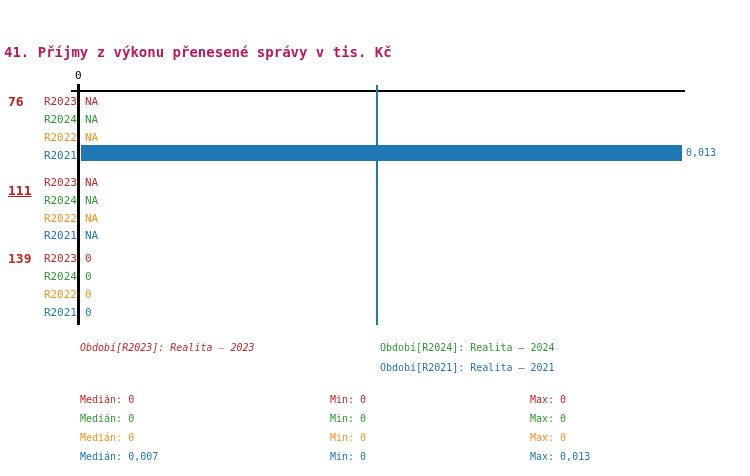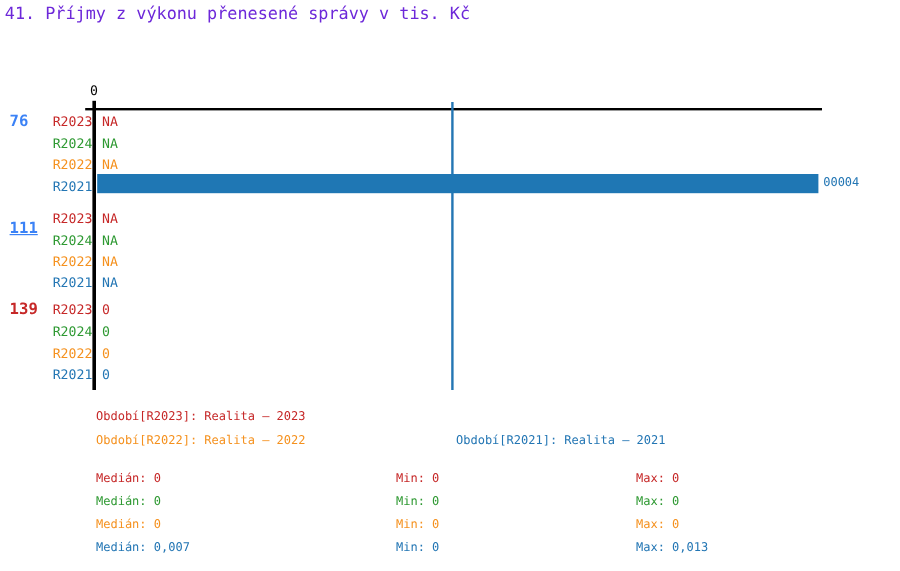--- a/index.html
+++ b/index.html
@@ -1,32 +1,32 @@
 <!DOCTYPE html>
 <html><head>
 <meta charset="utf-8">
 <style>
   html,body{margin:0;padding:0;background:#fff;}
   #canvas{
     position:relative;width:750px;height:476px;background:#ffffff;
     font-family:"DejaVu Sans Mono", monospace;overflow:hidden;
   }
   .abs{position:absolute;white-space:pre;}
-  .title{font-size:14px;font-weight:normal;color:#6d28d9;}
+  .title{font-size:14px;font-weight:bold;color:#be185d;margin-top:40px;}
   .subtitle{font-size:10px;color:#000;}
   .tick{font-size:11px;color:#000;}
   .glabel{font-size:13px;font-weight:bold;}
   .year{font-size:11px;text-align:right;width:40px;display:inline-block;}
   .val{font-size:11px;}
   .small{font-size:10px;}
   .c2023{color:#C62828;}
   .c2024{color:#2E9932;}
   .c2022{color:#F5911E;}
   .c2021{color:#2376B4;}
-  .cblack{color:#3b82f6;}
+  .cblack{color:#b91c1c;}
   .hline{position:absolute;background:#000;height:2px;}
   .vline{position:absolute;background:#000;width:3px;}
   .mline{position:absolute;background:#2376B4;width:2px;}
   .bar{position:absolute;background:#1F77B4;}
   .row{position:absolute;left:0;width:665px;height:18px;}
   .row .year{position:absolute;left:37px;top:0;}
   .row .val{position:absolute;left:85px;top:0;}
   .glab{position:absolute;left:8px;}
 </style>
 </head>
@@ -54,21 +54,21 @@
     <span class="val c2024">NA</span>
   </div>
   <div class="row" style="top:131px">
     <span class="year c2022">R2022</span>
     <span class="val c2022">NA</span>
   </div>
   <div class="row" style="top:149px">
     <span class="year c2021">R2021</span>
   </div>
   <div class="bar" style="left:81px;top:145px;width:601px;height:16px;"></div>
-  <div class="abs small c2021" style="left:686px;top:147px;">00004</div>
+  <div class="abs small c2021" style="left:686px;top:147px;">0,013</div>
 
   <div class="row" style="top:176px">
     <span class="year c2023">R2023</span>
     <span class="val c2023">NA</span>
   </div>
   <div class="row" style="top:194px">
     <span class="year c2024">R2024</span>
     <span class="val c2024">NA</span>
   </div>
   <div class="row" style="top:212px">
@@ -90,22 +90,22 @@
   </div>
   <div class="row" style="top:288px">
     <span class="year c2022">R2022</span>
     <span class="val c2022">0</span>
   </div>
   <div class="row" style="top:306px">
     <span class="year c2021">R2021</span>
     <span class="val c2021">0</span>
   </div>
 
-  <div class="abs small c2023" style="left:80px;top:342px;">Období[R2023]: Realita – 2023</div>
-  <div class="abs small c2022" style="left:80px;top:362px;">Období[R2022]: Realita – 2022</div>
+  <div class="abs small c2023" style="left:80px;top:342px;font-style:italic;">Období[R2023]: Realita – 2023</div>
+  <div class="abs small c2024" style="left:380px;top:342px;">Období[R2024]: Realita – 2024</div>
   <div class="abs small c2021" style="left:380px;top:362px;">Období[R2021]: Realita – 2021</div>
 
   <div class="abs small c2023" style="left:80px;top:394px;">Medián: 0</div>
   <div class="abs small c2023" style="left:330px;top:394px;">Min: 0</div>
   <div class="abs small c2023" style="left:530px;top:394px;">Max: 0</div>
 
   <div class="abs small c2024" style="left:80px;top:413px;">Medián: 0</div>
   <div class="abs small c2024" style="left:330px;top:413px;">Min: 0</div>
   <div class="abs small c2024" style="left:530px;top:413px;">Max: 0</div>
 

